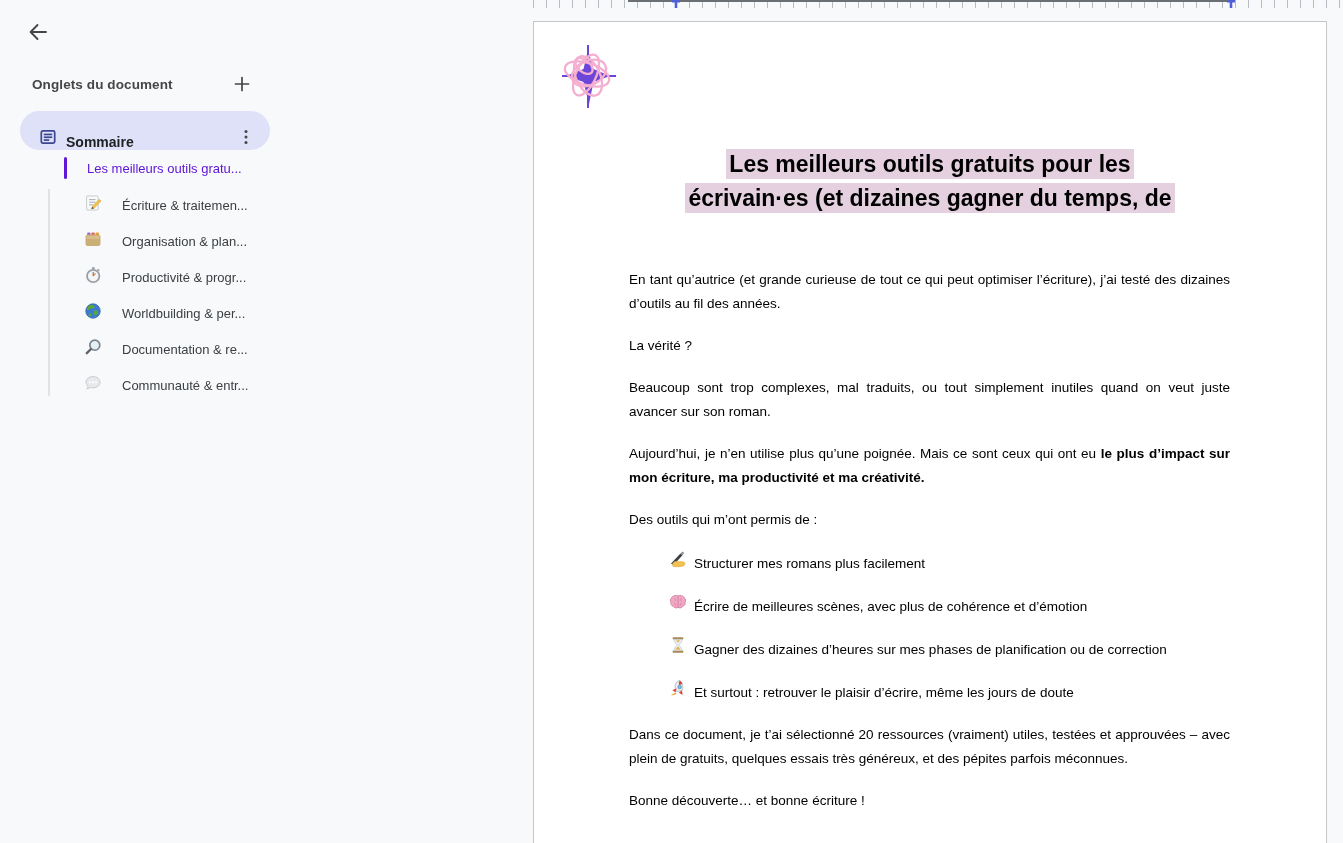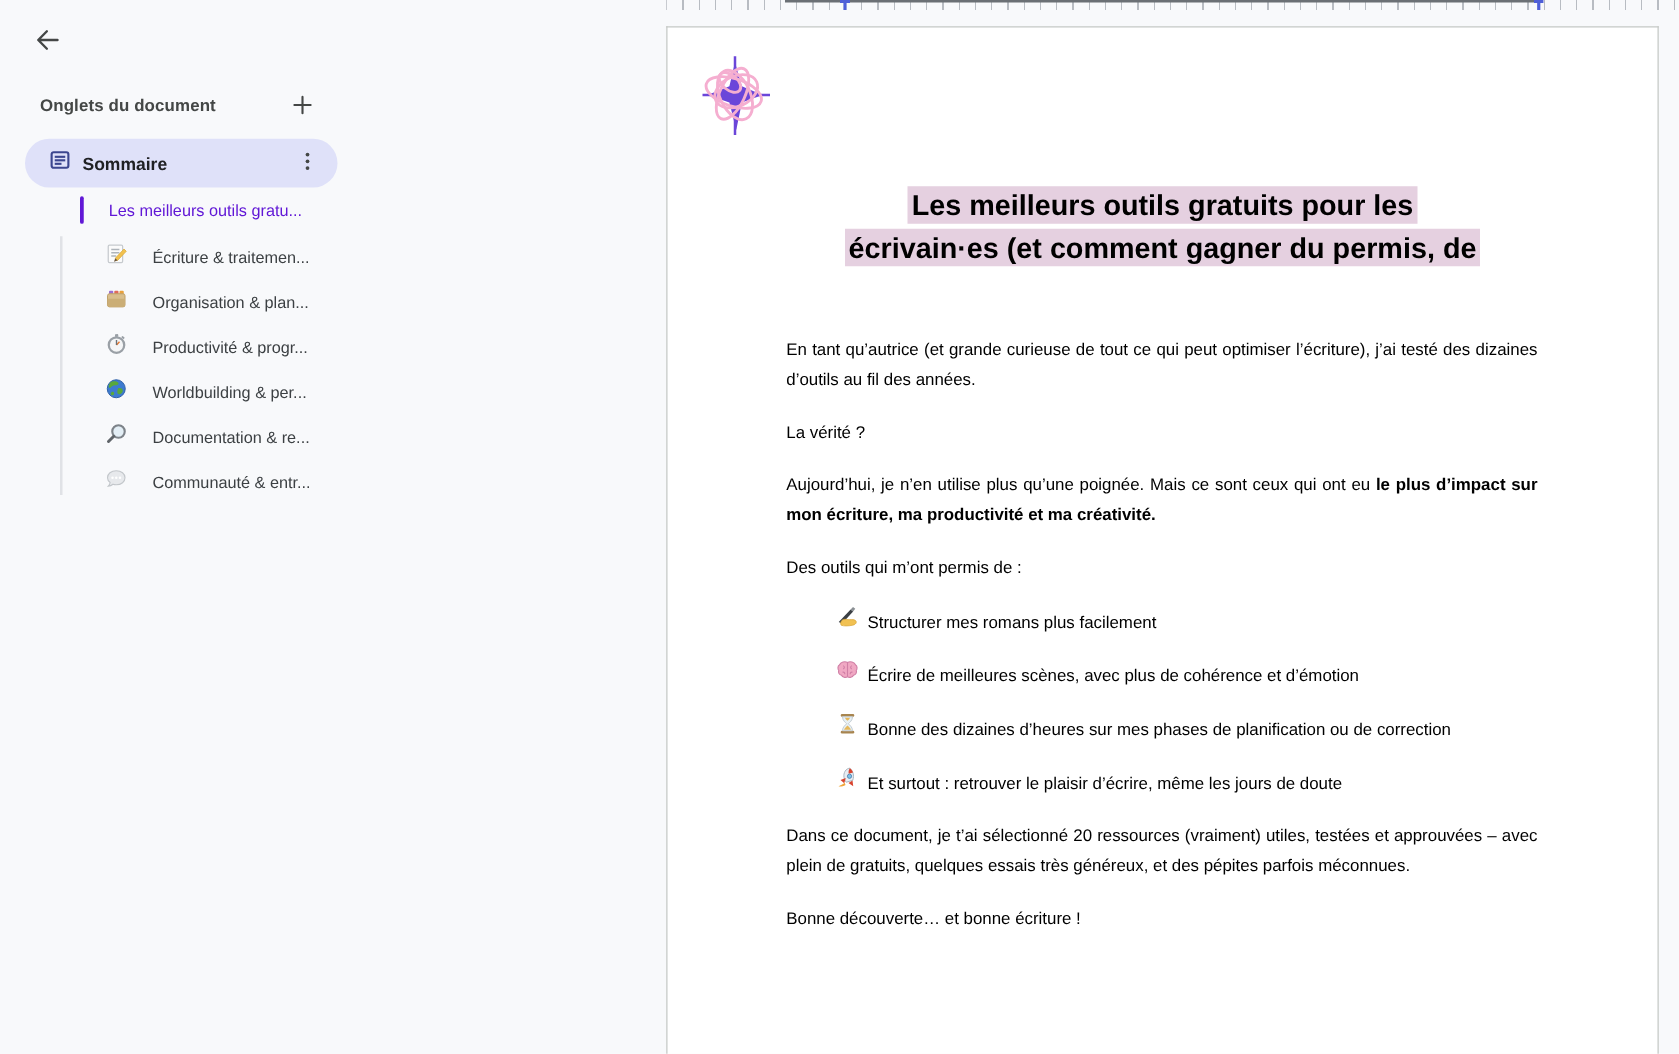--- a/index.html
+++ b/index.html
@@ -8,21 +8,21 @@
     font-family:"Liberation Sans", sans-serif;
     background:#f8f9fb;
     color:#1f1f1f;
     position:relative;
   }
   
   .sidebar { position:absolute; left:0; top:0; width:533px; height:843px; background:#f8f9fb; }
   .back-btn { position:absolute; left:24px; top:19px; width:28px; height:28px; border:none; background:transparent; cursor:pointer; }
   .sb-header-label { position:absolute; left:32px; top:77px; font-size:13.5px; font-weight:700; color:#444746; letter-spacing:.1px; }
   .add-btn { position:absolute; left:228px; top:71px; width:28px; height:28px; border:none; background:transparent; cursor:pointer; color:#444746; }
-  .tab-pill { position:absolute; left:20px; top:111px; width:250px; height:39px; background:#dfe1f9; border-radius:20px; display:flex; align-items:center; padding:0 12px 0 19px; cursor:pointer; }
+  .tab-pill { position:absolute; left:20px; top:111px; width:250px; height:39px; background:#dfe1f9; border-radius:20px; display:flex; align-items:flex-end; padding:0 12px 0 19px; cursor:pointer; }
   .tab-pill .pill-label { font-size:14px; font-weight:700; color:#202124; margin-left:9px; flex:1; }
   .dots-btn { width:24px; height:24px; border:none; background:transparent; cursor:pointer; }
   .active-row { position:absolute; left:47px; top:157px; display:flex; align-items:center; cursor:pointer;padding-left:17px; }
   .active-bar { width:3px; height:22px; border-radius:2px; background:#6118d6; }
   .active-label { margin-left:20px; font-size:13px; font-weight:500; color:#6118d6; }
   .tree-line { position:absolute; left:48px; top:189px; width:2px; height:207px; background:#e0e2e6; }
   .outline-children { position:absolute; left:84px; top:192px; width:260px; }
   .outline-item { display:flex; align-items:center; height:26px; margin-bottom:10px; cursor:pointer; }
   .outline-item .oi-label { margin-left:20px; font-size:13px; color:#3c4043; }
   .outline-item svg { flex:0 0 auto; }
@@ -200,26 +200,27 @@
         <ellipse cx="33" cy="36" rx="23" ry="11" transform="rotate(18 33 36)"></ellipse>
         <ellipse cx="34" cy="38" rx="21" ry="12" transform="rotate(65 34 38)"></ellipse>
         <ellipse cx="32" cy="37" rx="22" ry="10" transform="rotate(115 32 37)"></ellipse>
         <ellipse cx="35" cy="35" rx="18" ry="12" transform="rotate(155 35 35)"></ellipse>
         <ellipse cx="30" cy="28" rx="10" ry="6" transform="rotate(40 30 28)"></ellipse>
       </g>
     </svg>
 
     <div class="doc-title">
       <div class="title-line"><span>Les meilleurs outils gratuits pour les</span></div>
-      <div class="title-line"><span>écrivain·es (et comment gagner du permis, de</span></div>
+      <div class="title-line"><span>écrivain·es (et dizaines gagner du temps, de</span></div>
     </div>
 
     <div class="doc-body">
       <p>En tant qu’autrice (et grande curieuse de tout ce qui peut optimiser l’écriture), j’ai testé des dizaines d’outils au fil des années.</p>
       <p>La vérité ?</p>
+      <p>Beaucoup sont trop complexes, mal traduits, ou tout simplement inutiles quand on veut juste avancer sur son roman.</p>
       <p><span>Aujourd’hui, je n’en utilise plus qu’une poignée. Mais ce sont ceux qui ont eu </span><b>le plus d’impact sur mon écriture, ma productivité et ma créativité.</b></p>
       <p>Des outils qui m’ont permis de :</p>
 
       <div class="bullet-list">
         <div class="bullet">
           <span>
             <svg width="18" height="18" viewBox="0 0 18 18">
               <path d="M2 13.5 L11.5 3.5 L13.5 5.2 L4.5 15 Z" fill="#3a3f44"></path>
               <path d="M11.5 3.5 L13.5 5.2 L15.2 3 L13.4 1.6 Z" fill="#8b9094"></path>
               <path d="M4 16.2 C2.5 13.5 5 10.8 8 11.5 C11 12.2 14 11 15.5 12.5 C16.8 13.8 15.5 15.8 13 16.2 C10 16.8 6 17 4 16.2 Z" fill="#f1c152" stroke="#d9a83c" stroke-width="0.6"></path>
@@ -239,21 +240,21 @@
         <div class="bullet">
           <span>
             <svg width="18" height="18" viewBox="0 0 18 18">
               <rect x="3.6" y="1.2" width="10.8" height="2.2" rx="1" fill="#a8854f"></rect>
               <rect x="3.6" y="14.6" width="10.8" height="2.2" rx="1" fill="#a8854f"></rect>
               <path d="M5 3.4 H13 C13 6.6 10.6 7.8 9.7 9 C10.6 10.2 13 11.4 13 14.6 H5 C5 11.4 7.4 10.2 8.3 9 C7.4 7.8 5 6.6 5 3.4 Z" fill="#e9f1f5" stroke="#c3ccd2" stroke-width="0.8"></path>
               <path d="M6.2 13.8 C7 12 8.2 11.2 9 10.4 C9.8 11.2 11 12 11.8 13.8 Z" fill="#e5b85c"></path>
               <path d="M7 4.2 H11 C10.4 5.6 9.6 6.2 9 6.6 C8.4 6.2 7.6 5.6 7 4.2 Z" fill="#e5b85c"></path>
             </svg>
           </span>
-          <span>Bonne des dizaines d’heures sur mes phases de planification ou de correction</span>
+          <span>Gagner des dizaines d’heures sur mes phases de planification ou de correction</span>
         </div>
         <div class="bullet">
           <span>
             <svg width="18" height="18" viewBox="0 0 18 18">
               <path d="M10.8 1.6 C13.4 3.4 14.6 7.4 13.2 11.2 L8 12.8 C5.4 9.6 5.6 5.4 7.8 3 C8.7 2.1 9.8 1.6 10.8 1.6 Z" fill="#e8edf2" stroke="#a9b6c2" stroke-width="0.8"></path>
               <path d="M10.8 1.6 C12 2.4 12.9 3.6 13.4 5 L10 6 C9.6 4.4 10 2.8 10.8 1.6 Z" fill="#d8442f"></path>
               <circle cx="10.6" cy="8" r="1.7" fill="#7ec3e8" stroke="#4a7fb0" stroke-width="0.7"></circle>
               <path d="M7.6 9.4 L3.4 11 L6.4 13.6 Z" fill="#d8442f"></path>
               <path d="M13 11.4 L13.6 16 L9.8 13.4 Z" fill="#d8442f"></path>
               <path d="M6.8 13.2 C5.6 14.4 3.2 15 1.8 16.2 C3.4 16.4 5.8 16 7.4 15 Z" fill="#f0a73c"></path>

